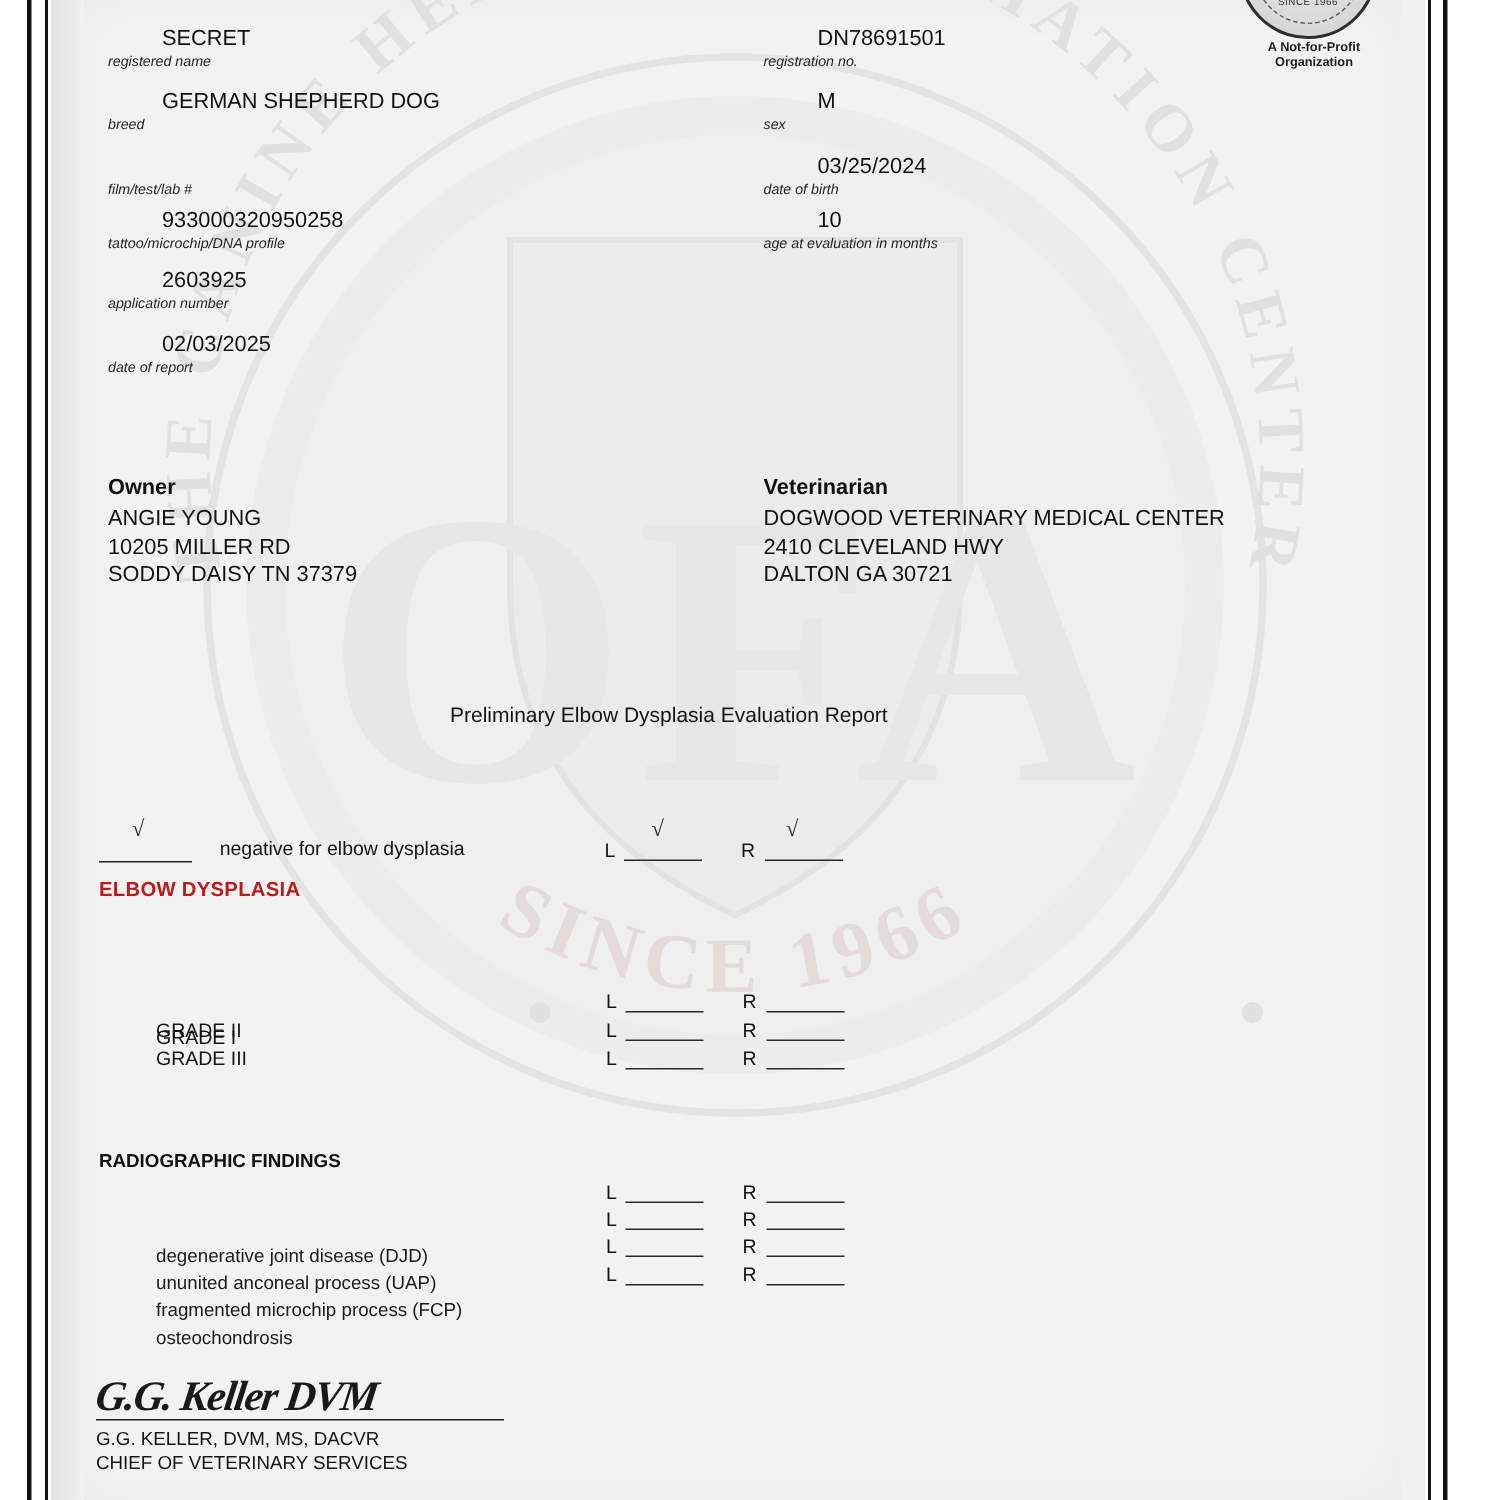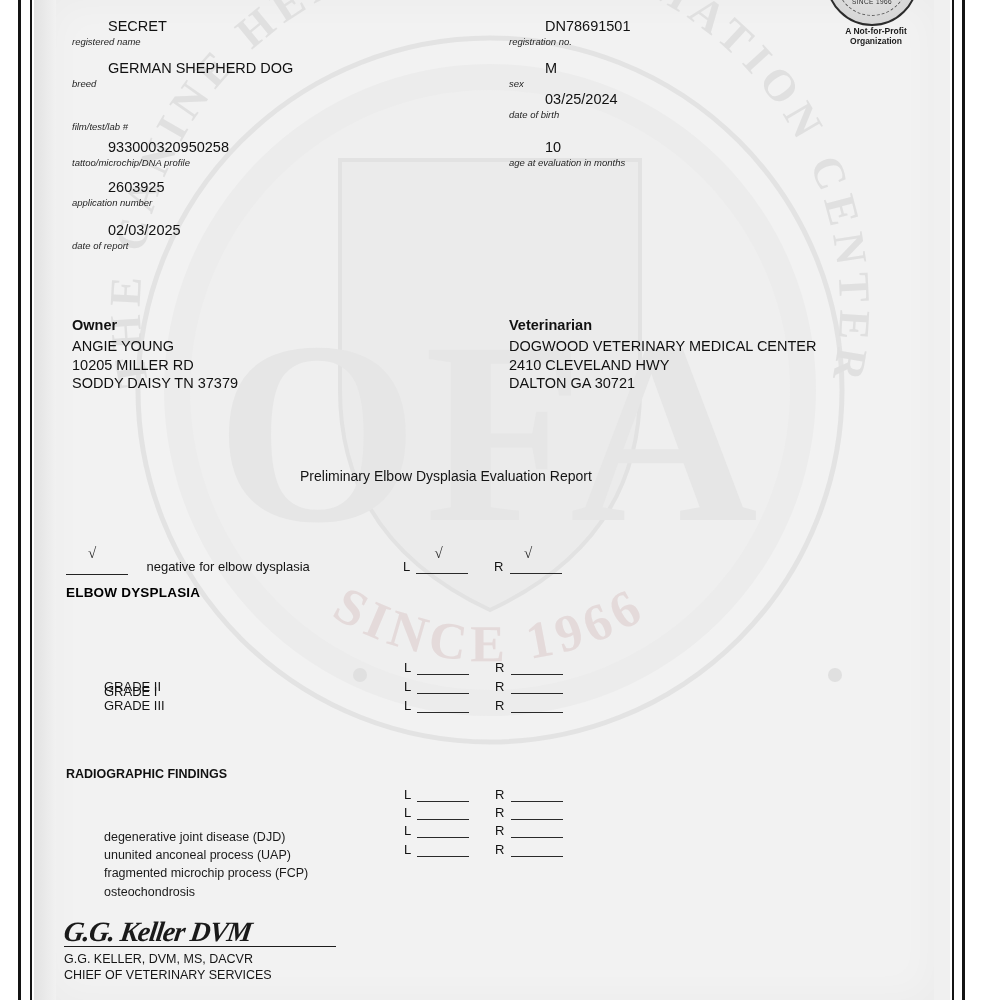--- a/index.html
+++ b/index.html
@@ -113,21 +113,21 @@
 
   .lr-group { position: absolute; font-size: 13px; color: #141414; }
   .lr-line {
     display: inline-block; border-bottom: 1px solid #2a2a2a;
     width: 52px; height: 12px; position: relative; vertical-align: bottom;
     margin: 0 4px 0 3px;
   }
 
   .ed-head {
     position: absolute; left: 66px; top: 585px;
-    font-size: 13.5px; font-weight: bold; letter-spacing: .2px; color: #000000;
+    font-size: 13.5px; font-weight: bold; letter-spacing: .2px; color: #b91c1c;
   }
 
   .grade-label { position: absolute; font-size: 13px; color: #141414; }
 
   .rf-head {
     position: absolute; left: 66px; top: 767px;
     font-size: 12.5px; font-weight: bold; color: #111;
   }
   .rf-label { position: absolute; font-size: 12.5px; color: #1a1a1a; margin-top: 42px; }
 
@@ -240,21 +240,21 @@
   <div class="fld" style="left:509px; top:19px;">
     <div class="val">DN78691501</div>
     <div class="cap">registration no.</div>
   </div>
 
   <div class="fld" style="left:509px; top:61px;">
     <div class="val">M</div>
     <div class="cap">sex</div>
   </div>
 
-  <div class="fld" style="left:509px; top:92px;">
+  <div class="fld" style="left:509px; top:104px;">
     <div class="val">03/25/2024</div>
     <div class="cap">date of birth</div>
   </div>
 
   <div class="fld" style="left:509px; top:140px;">
     <div class="val">10</div>
     <div class="cap">age at evaluation in months</div>
   </div>
 
   <div class="fld" style="left:72px; top:317px;">

